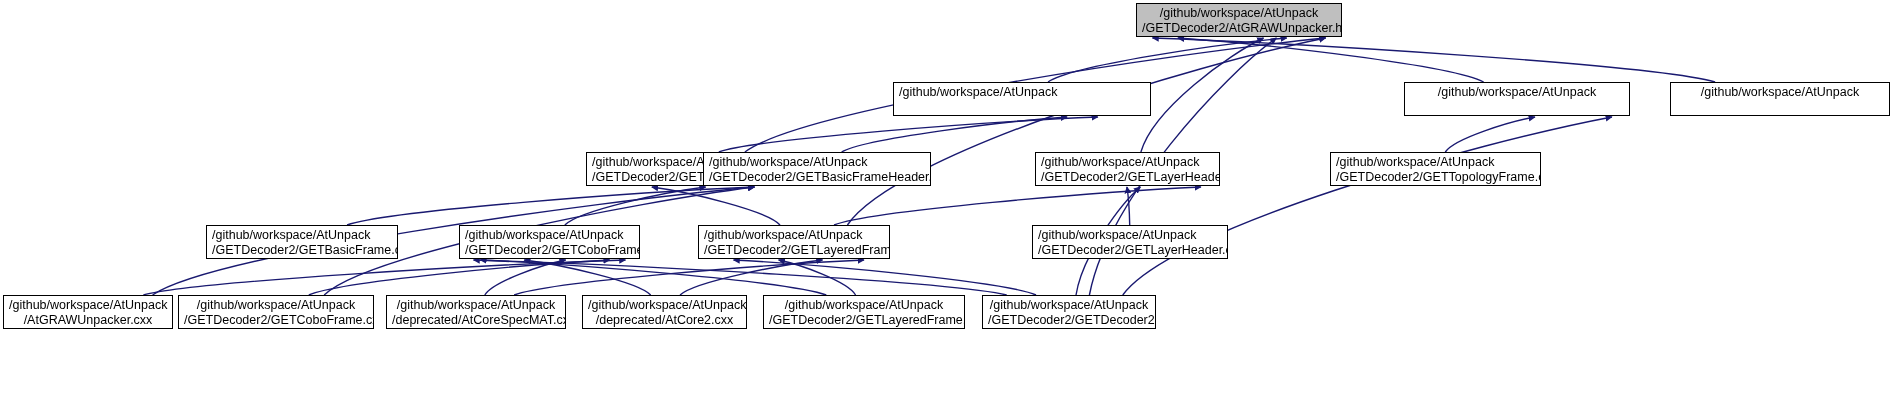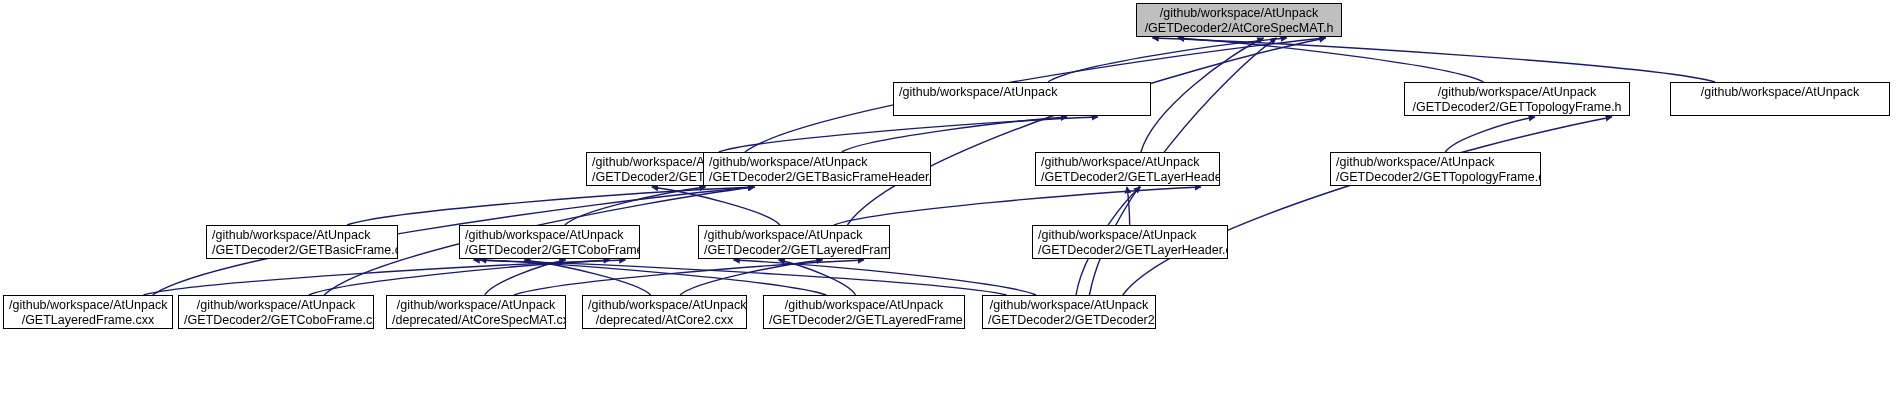--- a/index.html
+++ b/index.html
@@ -90,28 +90,27 @@
         <path d="M 1006.66 295 C 953.342 281.5, 622.7704 264.4, 473.48 260" fill="none" stroke="#191970" stroke-width="1.4" marker-end="url(#arrowhead)"></path>
         <path d="M 514.16 295 C 549.14 281.5, 766.0160000000001 264.4, 863.96 260" fill="none" stroke="#191970" stroke-width="1.4" marker-end="url(#arrowhead)"></path>
         <path d="M 680.04 295 C 694.285 281.5, 782.604 264.4, 822.49 260" fill="none" stroke="#191970" stroke-width="1.4" marker-end="url(#arrowhead)"></path>
         <path d="M 855.6 295 C 847.9 281.5, 800.1600000000001 264.4, 778.6 260" fill="none" stroke="#191970" stroke-width="1.4" marker-end="url(#arrowhead)"></path>
         <path d="M 1036 295 C 1005.75 281.5, 818.2 264.4, 733.5 260" fill="none" stroke="#191970" stroke-width="1.4" marker-end="url(#arrowhead)"></path>
       </g>
   </svg>
   <div id="nodes-group">
       <div class="gnode root center" style="left: 1136px; top: 3px; width: 206px; height: 34px;">
         <span class="ln">/github/workspace/AtUnpack</span>
-        <span class="ln">/GETDecoder2/AtCoreSpecMAT.h</span>
+        <span class="ln">/GETDecoder2/AtGRAWUnpacker.h</span>
       </div>
       <div class="gnode" style="left: 893px; top: 82px; width: 258px; height: 34px;">
         <span class="ln">/github/workspace/AtUnpack</span>
       </div>
       <div class="gnode center" style="left: 1404px; top: 82px; width: 226px; height: 34px;">
         <span class="ln">/github/workspace/AtUnpack</span>
-        <span class="ln">/GETDecoder2/GETTopologyFrame.h</span>
       </div>
       <div class="gnode center" style="left: 1670px; top: 82px; width: 220px; height: 34px;">
         <span class="ln">/github/workspace/AtUnpack</span>
       </div>
       <div class="gnode" style="left: 586px; top: 152px; width: 183px; height: 34px;">
         <span class="ln">/github/workspace/AtUnpack</span>
         <span class="ln">/GETDecoder2/GETBasicFrame.h</span>
       </div>
       <div class="gnode" style="left: 703px; top: 152px; width: 228px; height: 34px;">
         <span class="ln">/github/workspace/AtUnpack</span>
@@ -136,21 +135,21 @@
       <div class="gnode" style="left: 698px; top: 225px; width: 192px; height: 34px;">
         <span class="ln">/github/workspace/AtUnpack</span>
         <span class="ln">/GETDecoder2/GETLayeredFrame.h</span>
       </div>
       <div class="gnode" style="left: 1032px; top: 225px; width: 196px; height: 34px;">
         <span class="ln">/github/workspace/AtUnpack</span>
         <span class="ln">/GETDecoder2/GETLayerHeader.cxx</span>
       </div>
       <div class="gnode center" style="left: 3px; top: 295px; width: 170px; height: 34px;">
         <span class="ln">/github/workspace/AtUnpack</span>
-        <span class="ln">/GETLayeredFrame.cxx</span>
+        <span class="ln">/AtGRAWUnpacker.cxx</span>
       </div>
       <div class="gnode center" style="left: 178px; top: 295px; width: 196px; height: 34px;">
         <span class="ln">/github/workspace/AtUnpack</span>
         <span class="ln">/GETDecoder2/GETCoboFrame.cxx</span>
       </div>
       <div class="gnode center" style="left: 386px; top: 295px; width: 180px; height: 34px;">
         <span class="ln">/github/workspace/AtUnpack</span>
         <span class="ln">/deprecated/AtCoreSpecMAT.cxx</span>
       </div>
       <div class="gnode center" style="left: 582px; top: 295px; width: 165px; height: 34px;">

